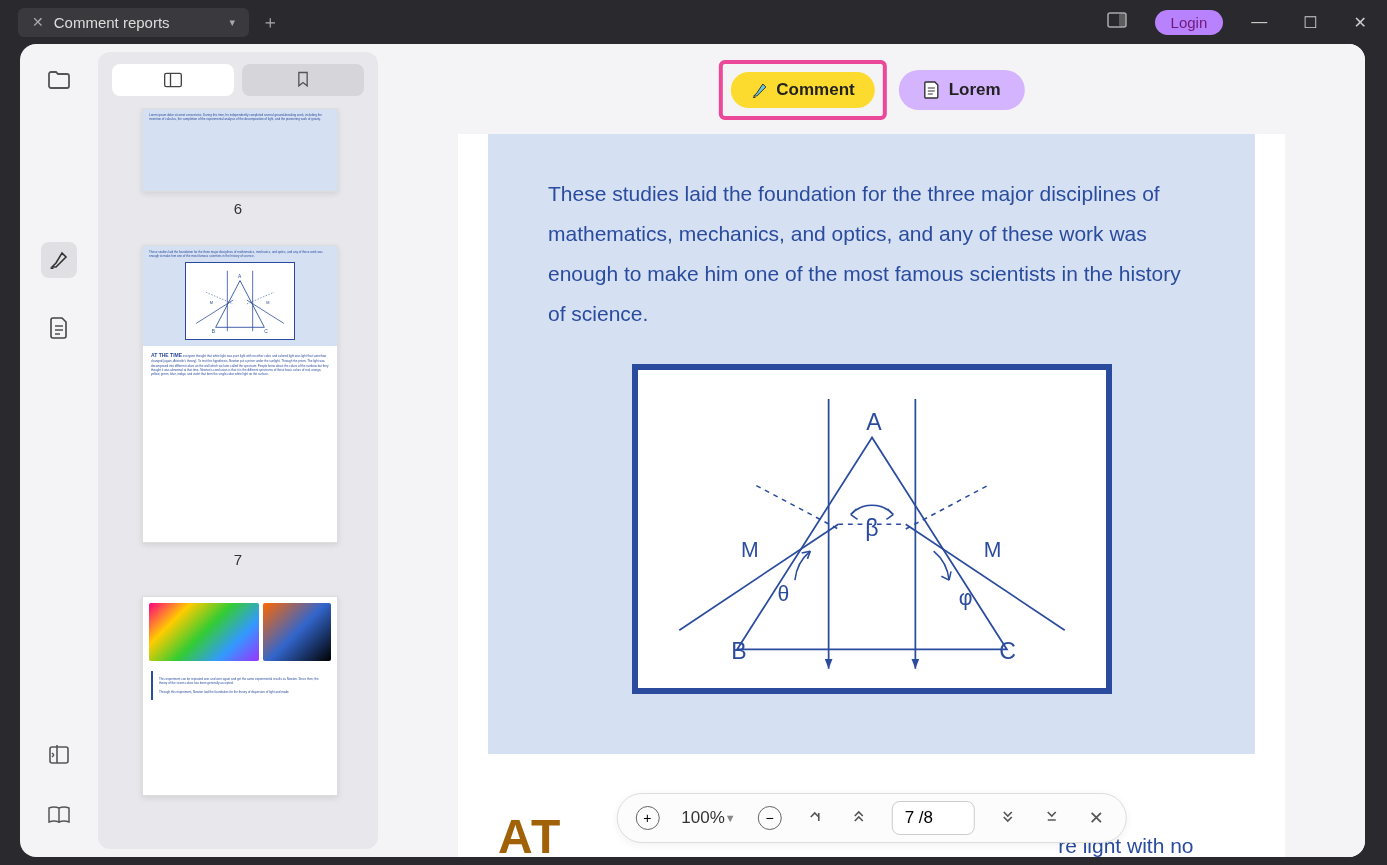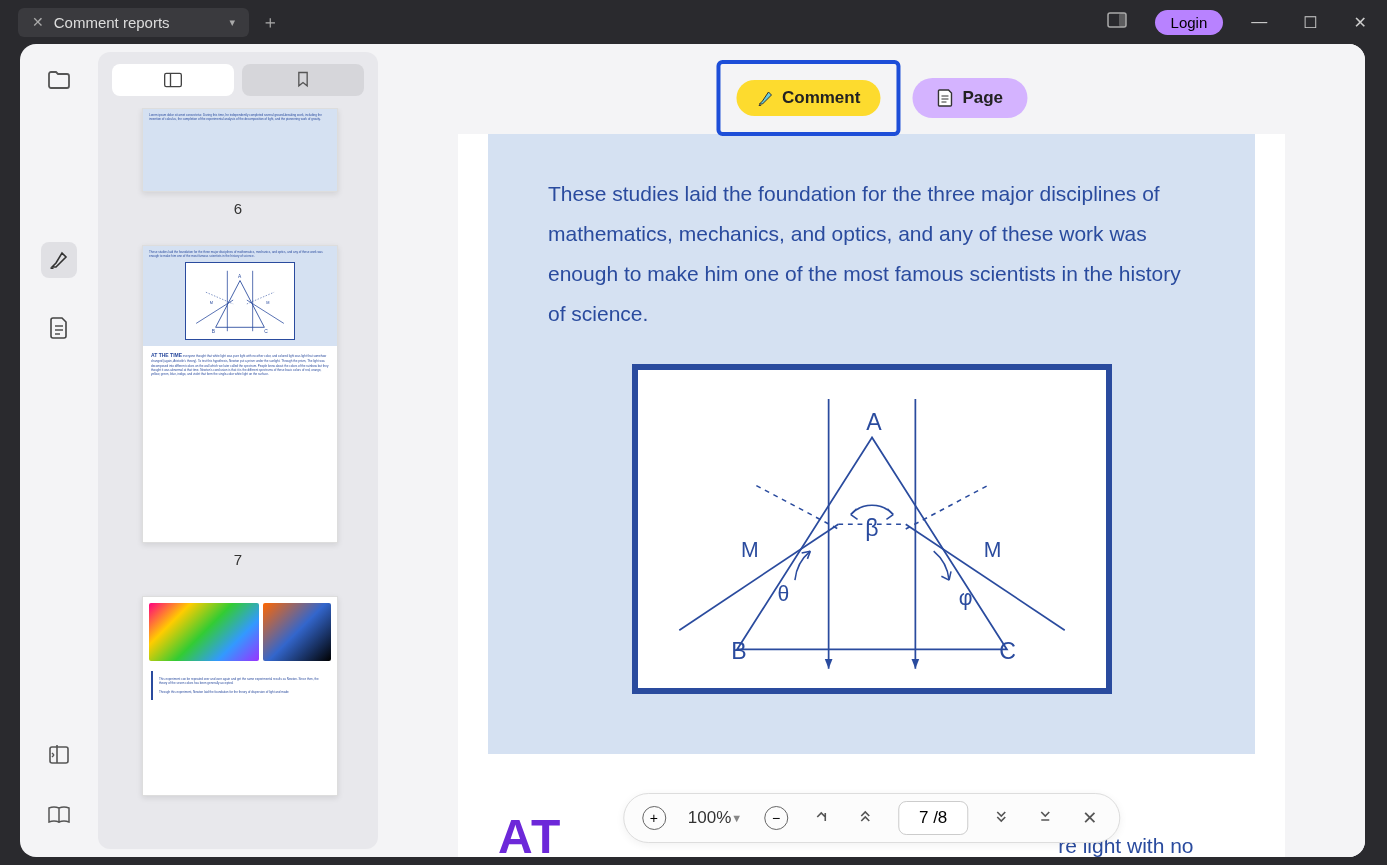--- a/index.html
+++ b/index.html
@@ -5,21 +5,21 @@
 * { margin: 0; padding: 0; box-sizing: border-box; }
 body { font-family: -apple-system, BlinkMacSystemFont, 'Segoe UI', sans-serif; background: #2a2a2e; width: 1387px; height: 865px; overflow: hidden; }
 
 .titlebar { height: 44px; background: #2a2a2e; display: flex; align-items: center; padding: 0 12px; color: #b0b0b0; }
 .tab { display: flex; align-items: center; background: #3a3a3e; border-radius: 6px; padding: 6px 14px; margin-left: 6px; gap: 10px; }
 .tab-close { font-size: 14px; color: #aaa; cursor: pointer; }
 .tab-title { font-size: 15px; color: #ddd; }
 .tab-chevron { font-size: 11px; color: #aaa; margin-left: 50px; }
 .newtab { margin-left: 12px; font-size: 18px; color: #aaa; cursor: pointer; }
 .titlebar-right { margin-left: auto; display: flex; align-items: center; gap: 20px; }
-.login-btn { background: #b882ff; color: #000000; padding: 4px 16px; border-radius: 14px; font-size: 15px; font-weight: 500; }
+.login-btn { background: #b882ff; color: #701a75; padding: 4px 16px; border-radius: 14px; font-size: 15px; font-weight: 500; }
 .wc { font-size: 16px; color: #ccc; cursor: pointer; padding: 0 8px; }
 
 .mainarea { position: absolute; top: 44px; left: 20px; right: 22px; bottom: 8px; background: #f4f4f6; border-radius: 16px; display: flex; overflow: hidden; }
 
 .sidebar-left { width: 78px; display: flex; flex-direction: column; align-items: center; padding-top: 18px; gap: 32px; }
 .sb-icon { width: 36px; height: 36px; display: flex; align-items: center; justify-content: center; border-radius: 8px; font-size: 20px; color: #444; cursor: pointer; }
 .sb-icon.active { background: #e0e0e4; }
 .sidebar-bottom { margin-top: auto; margin-bottom: 24px; display: flex; flex-direction: column; gap: 24px; align-items: center; }
 
 .thumbpanel { width: 280px; background: #e8e8ec; border-radius: 12px; margin: 8px 0; display: flex; flex-direction: column; overflow: hidden; }
@@ -27,37 +27,37 @@
 .thumb-tab { flex: 1; height: 32px; border-radius: 8px; display: flex; align-items: center; justify-content: center; background: #d6d6da; cursor: pointer; }
 .thumb-tab.active { background: #fff; }
 .thumb-tab svg { width: 20px; height: 20px; }
 .thumbs { flex: 1; overflow-y: auto; padding: 0 44px; }
 .thumb { margin-bottom: 8px; }
 .thumb-img { width: 196px; background: #fff; border: 1px solid #ddd; box-shadow: 0 2px 6px rgba(0,0,0,0.1); position: relative; }
 .thumb-label { text-align: center; font-size: 15px; color: #333; margin-top: 8px; margin-bottom: 28px; }
 
 .content-area { flex: 1; position: relative; background: #f4f4f6; }
 .toolbar-top { position: absolute; top: 16px; left: 50%; transform: translateX(-50%); display: flex; gap: 12px; align-items: center; z-index: 5; }
-.comment-wrap { border: 4px solid #1d4ed8; border-radius: 6px; padding: 16px; background: #f4f4f6; }
+.comment-wrap { border: 4px solid #ec4899; border-radius: 6px; padding: 8px; background: #f4f4f6; }
 .comment-btn { background: #fddb2e; padding: 8px 20px; border-radius: 22px; display: flex; align-items: center; gap: 8px; font-weight: 700; font-size: 17px; color: #222; cursor: pointer; }
 .page-btn { background: #d4b3ff; padding: 10px 24px; border-radius: 22px; display: flex; align-items: center; gap: 8px; font-weight: 700; font-size: 17px; color: #222; cursor: pointer; }
 
 .docview { position: absolute; top: 0; left: 80px; right: 80px; bottom: 0; overflow: hidden; }
 .page { background: #fff; width: 100%; padding: 0; margin-top: 90px; }
 .bluebox { background: #d5e1f2; padding: 40px 60px 60px 60px; margin: 0 30px; }
 .bluebox p { color: #2a4b9e; font-size: 21px; line-height: 1.9; }
 .prism-box { background: #fff; border: 6px solid #2a4b9e; margin: 30px auto 0; width: 480px; height: 330px; position: relative; }
 .prism-svg { width: 100%; height: 100%; }
 .at-time { margin: 40px 40px 0; color: #2a4b9e; font-size: 21px; line-height: 1.8; }
-.at-time .big { font-family: 'Arial Black', sans-serif; font-weight: 900; font-size: 48px; color: #6d28d9; letter-spacing: 2px; }
+.at-time .big { font-family: 'Arial Black', sans-serif; font-weight: 900; font-size: 48px; color: #a16207; letter-spacing: 2px; }
 
 .bottom-toolbar { position: absolute; bottom: 14px; left: 50%; transform: translateX(-50%); background: #fcfcfc; border: 1px solid #ddd; border-radius: 26px; height: 50px; display: flex; align-items: center; padding: 0 18px; gap: 22px; box-shadow: 0 2px 8px rgba(0,0,0,0.06); z-index: 10; }
 .bt-circle { width: 24px; height: 24px; border: 1.5px solid #666; border-radius: 50%; display: flex; align-items: center; justify-content: center; font-size: 14px; }
 .zoom-pct { font-size: 17px; color: #333; display: flex; align-items: center; }
-.page-input { background: #fff; border: 1px solid #ccc; border-radius: 8px; padding: 6px 12px; font-size: 17px; width: 70px; text-align: center; }
+.page-input { background: #fff; border: 1px solid #ccc; border-radius: 8px; padding: 6px 12px; font-size: 17px; width: 83px; }
 .nav-ic { font-size: 14px; color: #555; cursor: pointer; padding: 4px; }
 
 
 .mini-blue { background: #d5e1f2; padding: 4px 6px; font-size: 3px; color: #2a4b9e; line-height: 1.4; }
 .mini-text { padding: 6px 8px; font-size: 3px; color: #2a4b9e; line-height: 1.4; }
 .mini-prism { background: #fff; border: 1px solid #2a4b9e; margin: 4px auto; width: 110px; height: 78px; }
 .mini-rainbow { height: 70px; display: flex; gap: 4px; padding: 6px; }
 .mini-gradient { flex: 1.6; background: linear-gradient(135deg, #ff0080, #ffcc00, #33cc33, #3399ff, #9933ff); border-radius: 2px; }
 .mini-prism2 { flex: 1; background: linear-gradient(135deg, #ff6600, #3366cc, #000); border-radius: 2px; }
 </style>
@@ -192,21 +192,21 @@
           <span>Comment</span>
         </div>
       </div>
       <div class="page-btn">
         <svg width="18" height="20" viewBox="0 0 18 20">
             <path d="M3 2 h9 l3 3 v12 a1 1 0 0 1-1 1 H3 a1 1 0 0 1-1-1 V3 a1 1 0 0 1 1-1 Z" fill="#fff" stroke="#333" stroke-width="1.4"></path>
             <line x1="5" y1="8" x2="12" y2="8" stroke="#333"></line>
             <line x1="5" y1="11" x2="12" y2="11" stroke="#333"></line>
             <line x1="5" y1="14" x2="10" y2="14" stroke="#333"></line>
           </svg>
-        <span>Page</span>
+        <span>Lorem</span>
       </div>
     </div>
 
     <div class="docview">
       <div class="page">
         <div class="bluebox">
           <p>These studies laid the foundation for the three major disciplines of mathematics, mechanics, and optics, and any of these work was enough to make him one of the most famous scientists in the history of science.</p>
           <div class="prism-box">
             <svg class="prism-svg" viewBox="0 0 480 330">
               <line x1="195" y1="30" x2="195" y2="310" stroke="#2a4b9e" stroke-width="1.8"></line>

